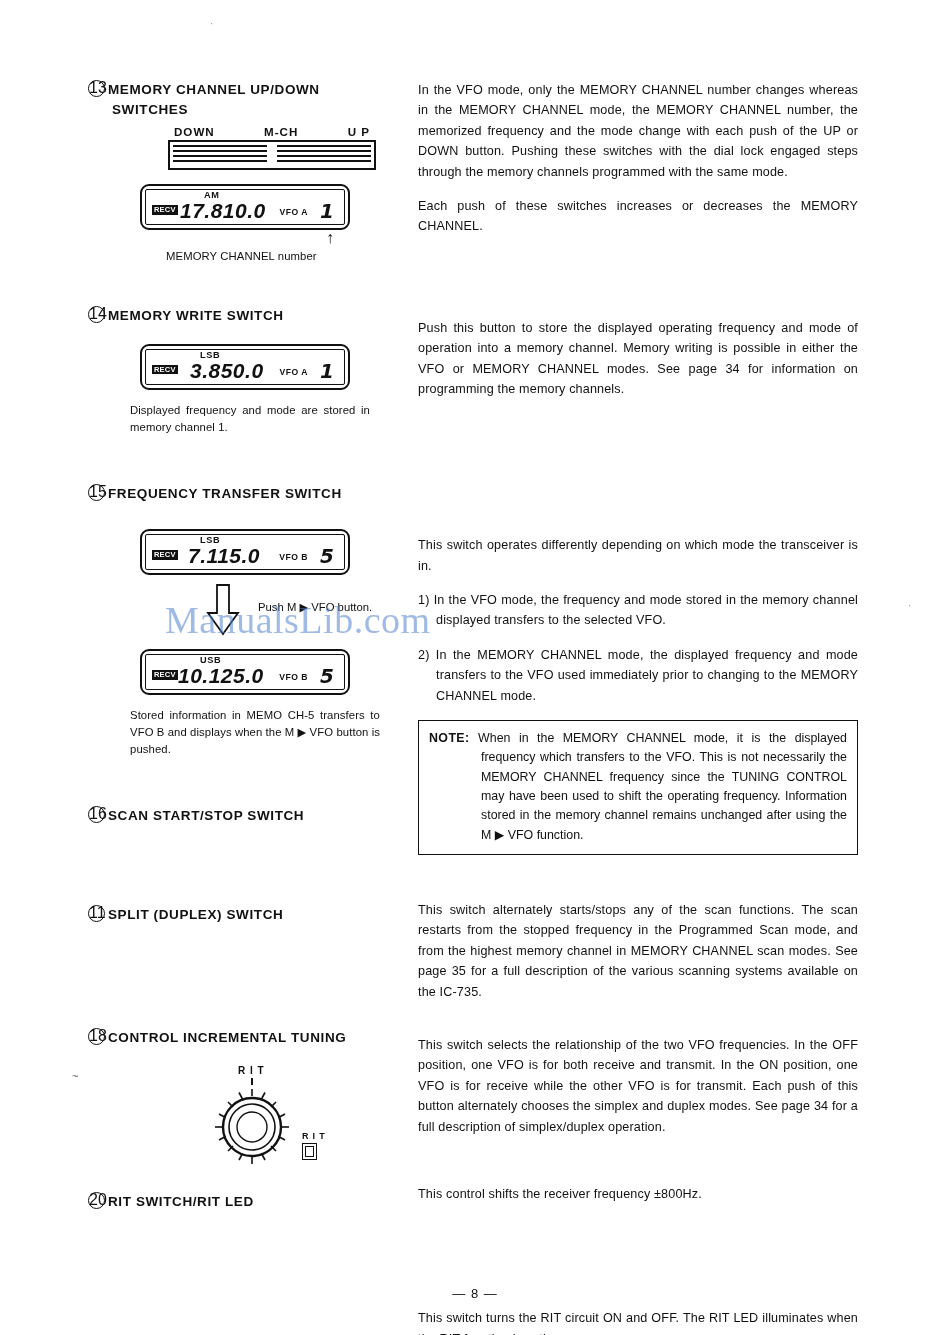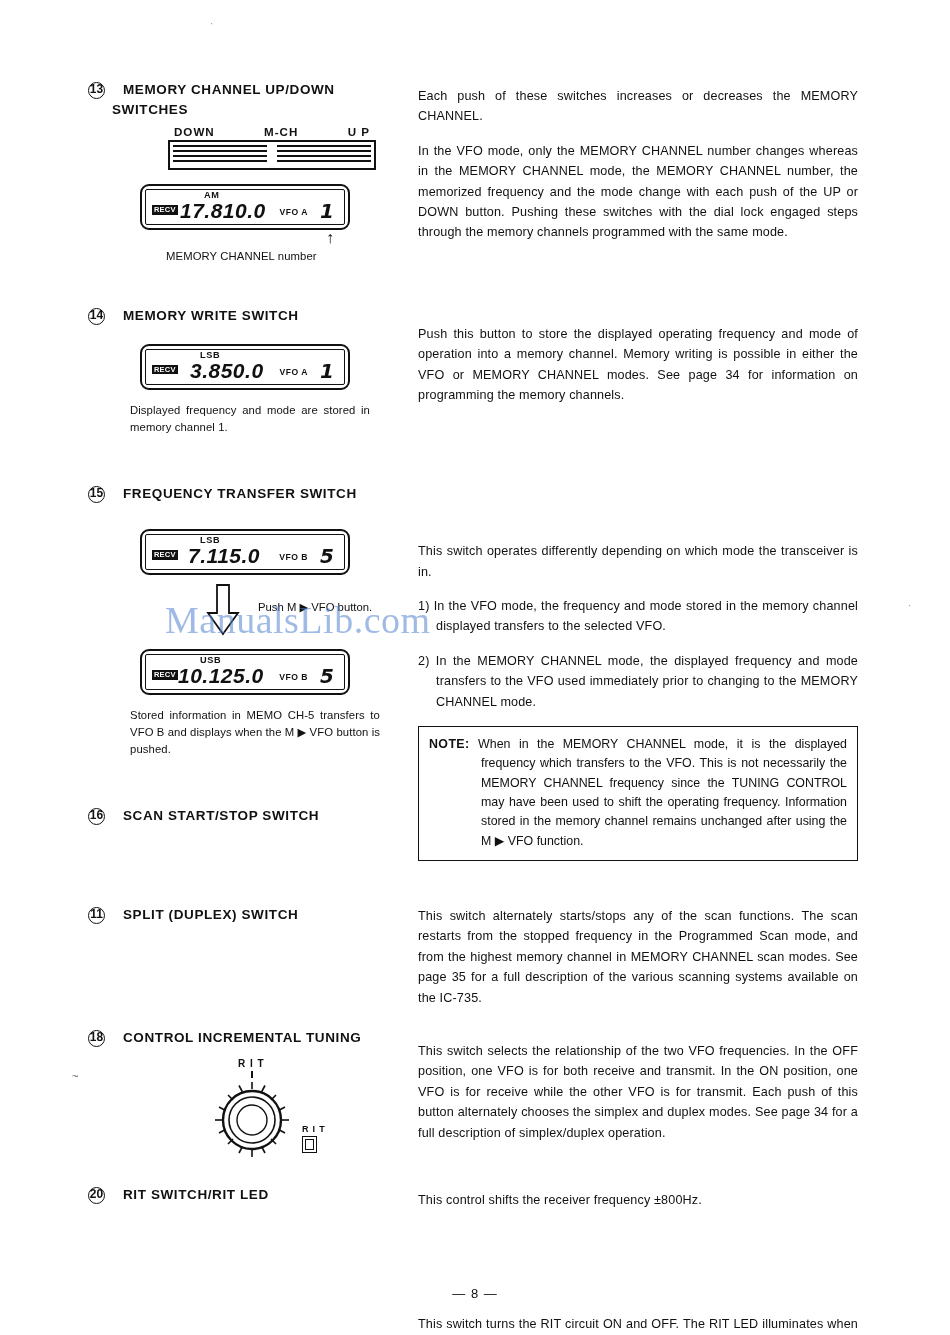--- a/index.html
+++ b/index.html
@@ -40,23 +40,23 @@
     margin: 0;
   }
   .num {
     display: inline-block;
     border: 1.3px solid #111;
     border-radius: 50%;
     width: 15px;
     height: 15px;
     line-height: 13px;
     text-align: center;
-    font-size: 12px;
-    font-weight: bold;
-    margin-right: 18px;
+    font-size: 16px;
+    font-weight: normal;
+    margin-right: 3px;
     vertical-align: 1px;
     letter-spacing: 0;
   }
   .body-text {
     font-size: 12.6px;
     line-height: 1.62;
     text-align: justify;
     margin: 0 0 14px 0;
     letter-spacing: 0.15px;
   }
@@ -197,21 +197,21 @@
     line-height: 1.56;
     text-align: justify;
   }
   .note-box b { letter-spacing: 0.4px; }
   .note-ind { display: block; padding-left: 52px; text-indent: -52px; }
 
   
   .knob-wrap {
     position: relative;
     margin-left: 110px;
-    margin-top: 10px;
+    margin-top: 17px;
     width: 130px;
     height: 105px;
   }
   .knob-label {
     position: absolute;
     left: 40px;
     top: 0;
     font-size: 10px;
     font-weight: bold;
     letter-spacing: 1px;
@@ -448,22 +448,22 @@
 
     <div style="margin-top:22px;">
       <div class="sec-title">
         <span class="num">20</span><span>RIT  SWITCH/RIT  LED</span>
       </div>
     </div>
   </div>
 
   <div class="col-right">
 
+    <p class="body-text">In the VFO mode, only the MEMORY CHANNEL number changes whereas in the MEMORY CHANNEL mode, the MEMORY CHANNEL number, the memorized frequency and the mode change with each push of the UP or DOWN button.  Pushing these switches with the dial lock engaged steps through the memory channels programmed with the same mode.</p>
     <p class="body-text" style="margin-top:6px;">Each push of these switches increases or decreases the MEMORY CHANNEL.</p>
-    <p class="body-text">In the VFO mode, only the MEMORY CHANNEL number changes whereas in the MEMORY CHANNEL mode, the MEMORY CHANNEL number, the memorized frequency and the mode change with each push of the UP or DOWN button.  Pushing these switches with the dial lock engaged steps through the memory channels programmed with the same mode.</p>
 
     <p class="body-text" style="margin-top:81px;">Push this button to store the displayed operating frequency and mode of operation into a memory channel.  Memory writing is possible in either the VFO or MEMORY CHANNEL modes.  See page 34 for information on programming the memory channels.</p>
 
     <p class="body-text" style="margin-top:136px;">This switch operates differently depending on which mode the transceiver is in.</p>
     <p class="body-text" style="padding-left:18px;text-indent:-18px;">1)  In the VFO mode, the frequency and mode stored in the memory channel displayed transfers to the selected VFO.</p>
     <p class="body-text" style="padding-left:18px;text-indent:-18px;">2)  In the MEMORY CHANNEL mode, the displayed frequency and mode transfers to the VFO used immediately prior to changing to the MEMORY CHANNEL mode.</p>
 
     <div class="note-box">
       <span class="note-ind">
         <b>NOTE:</b>

